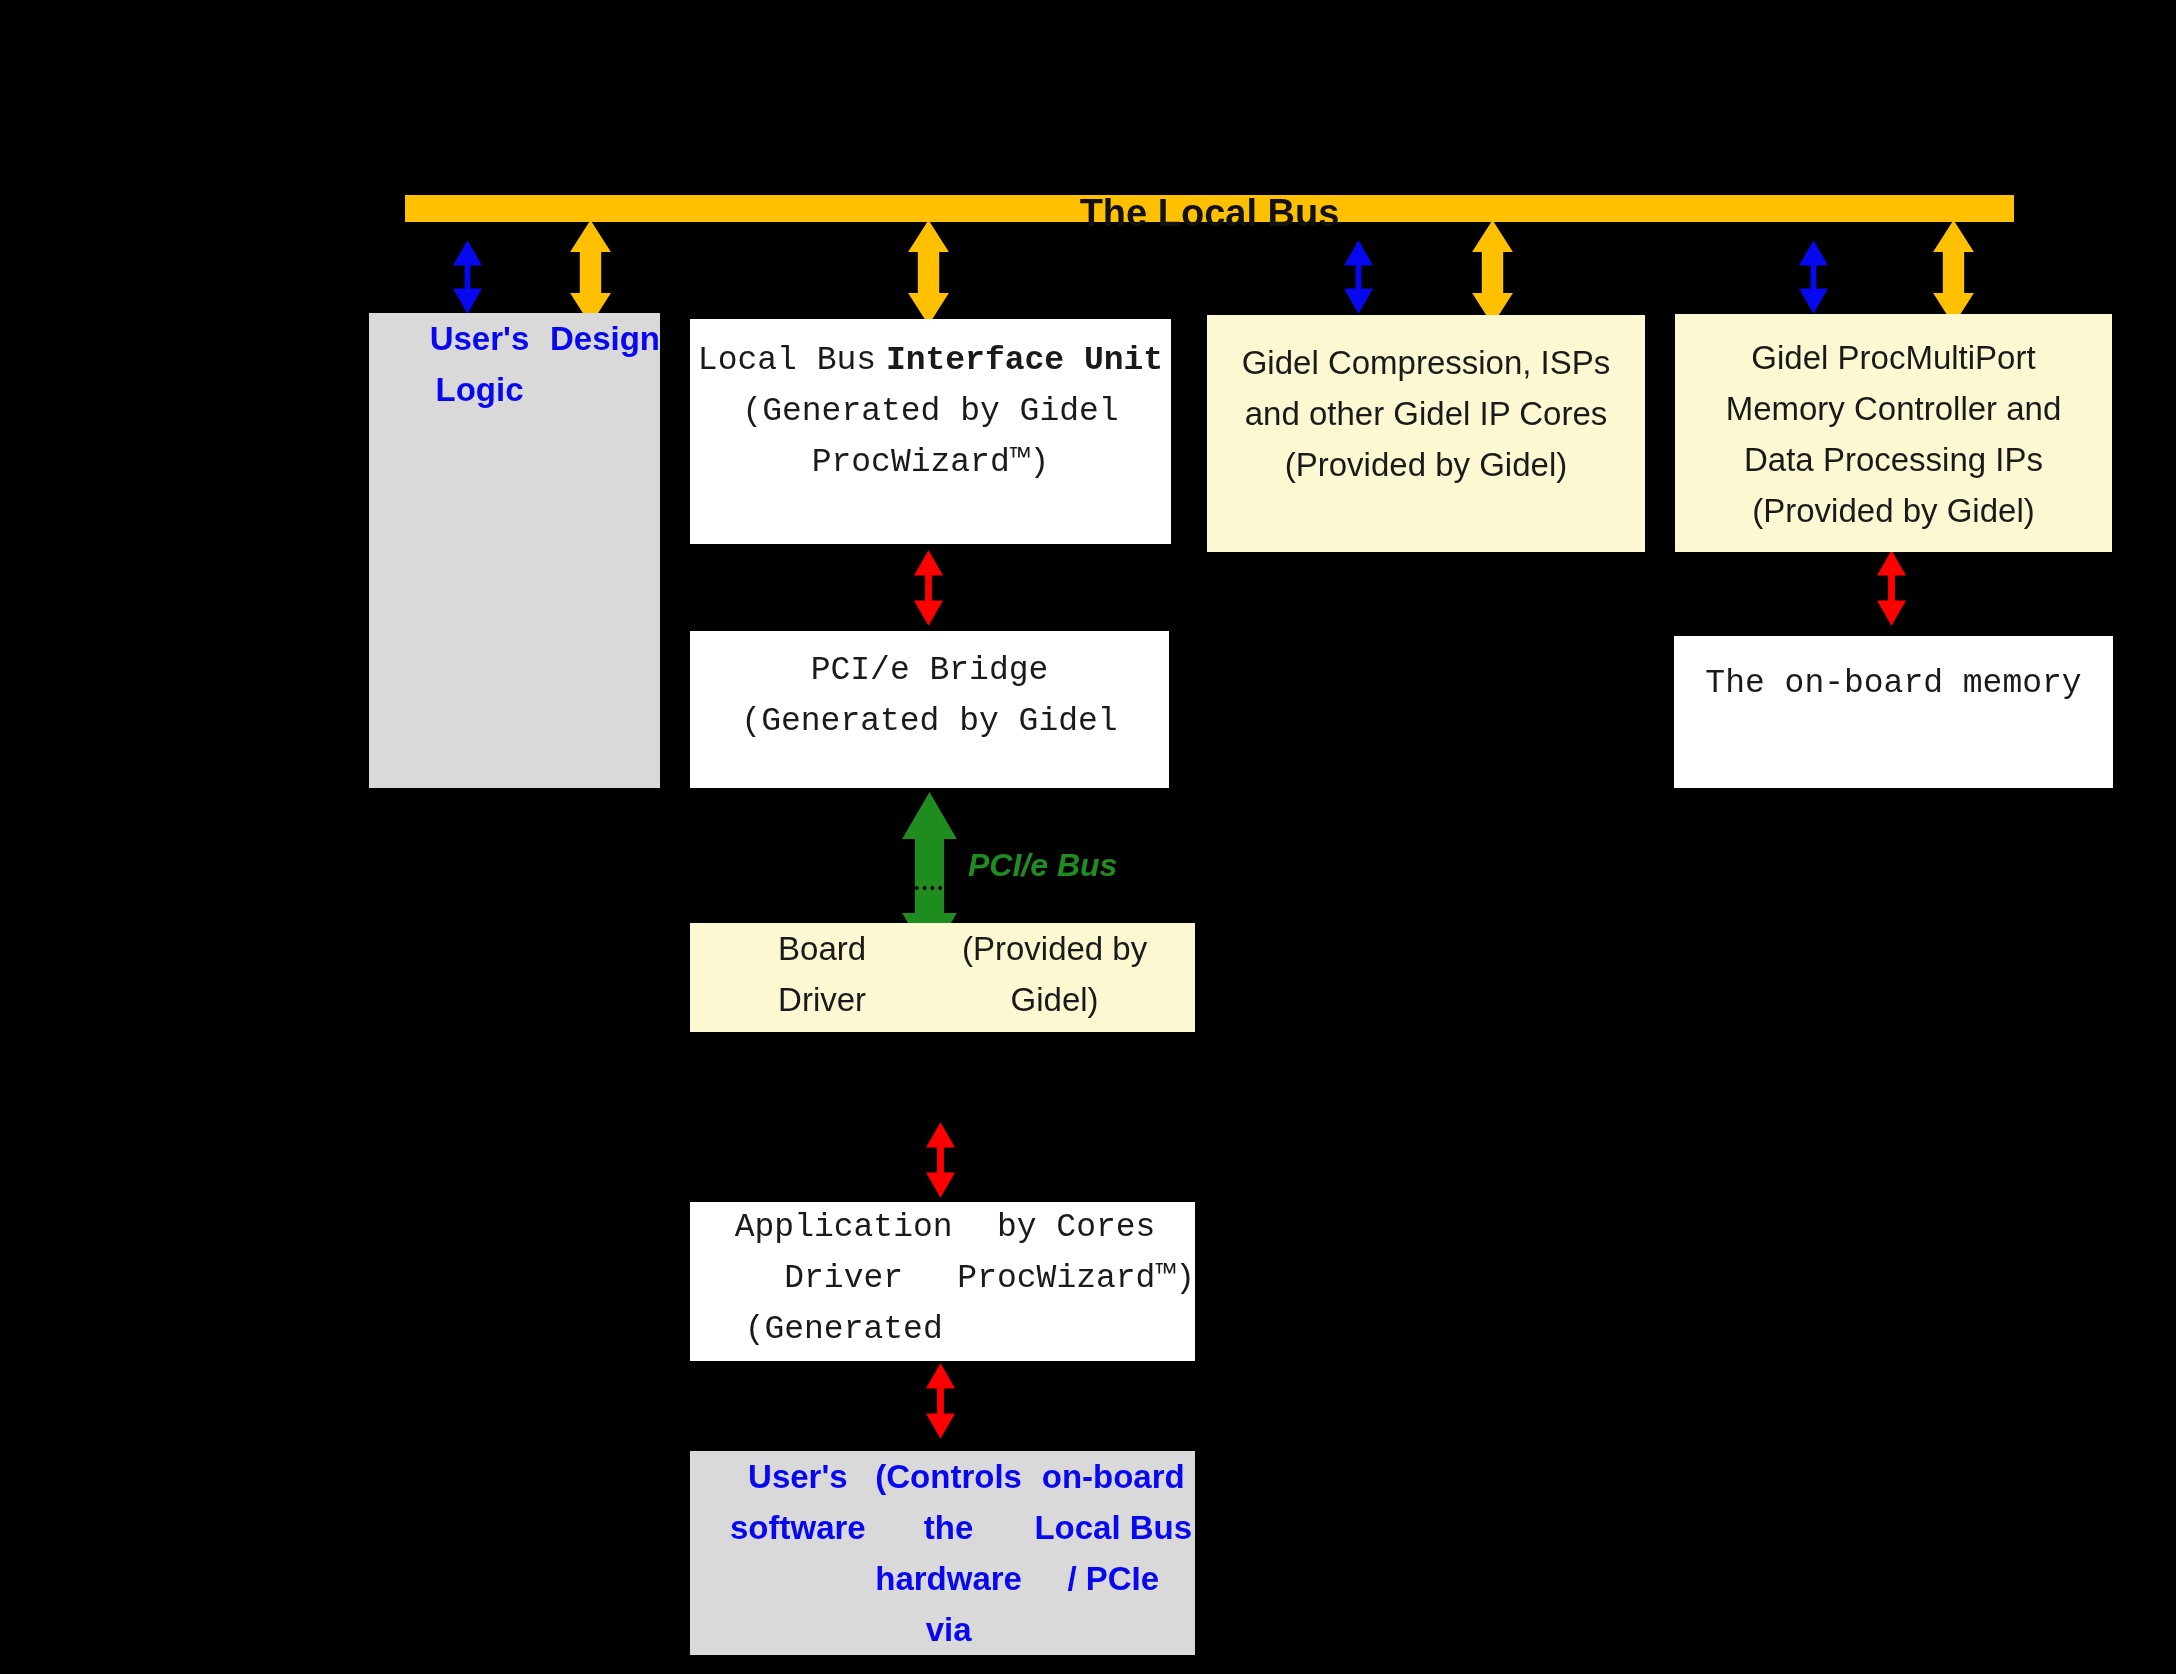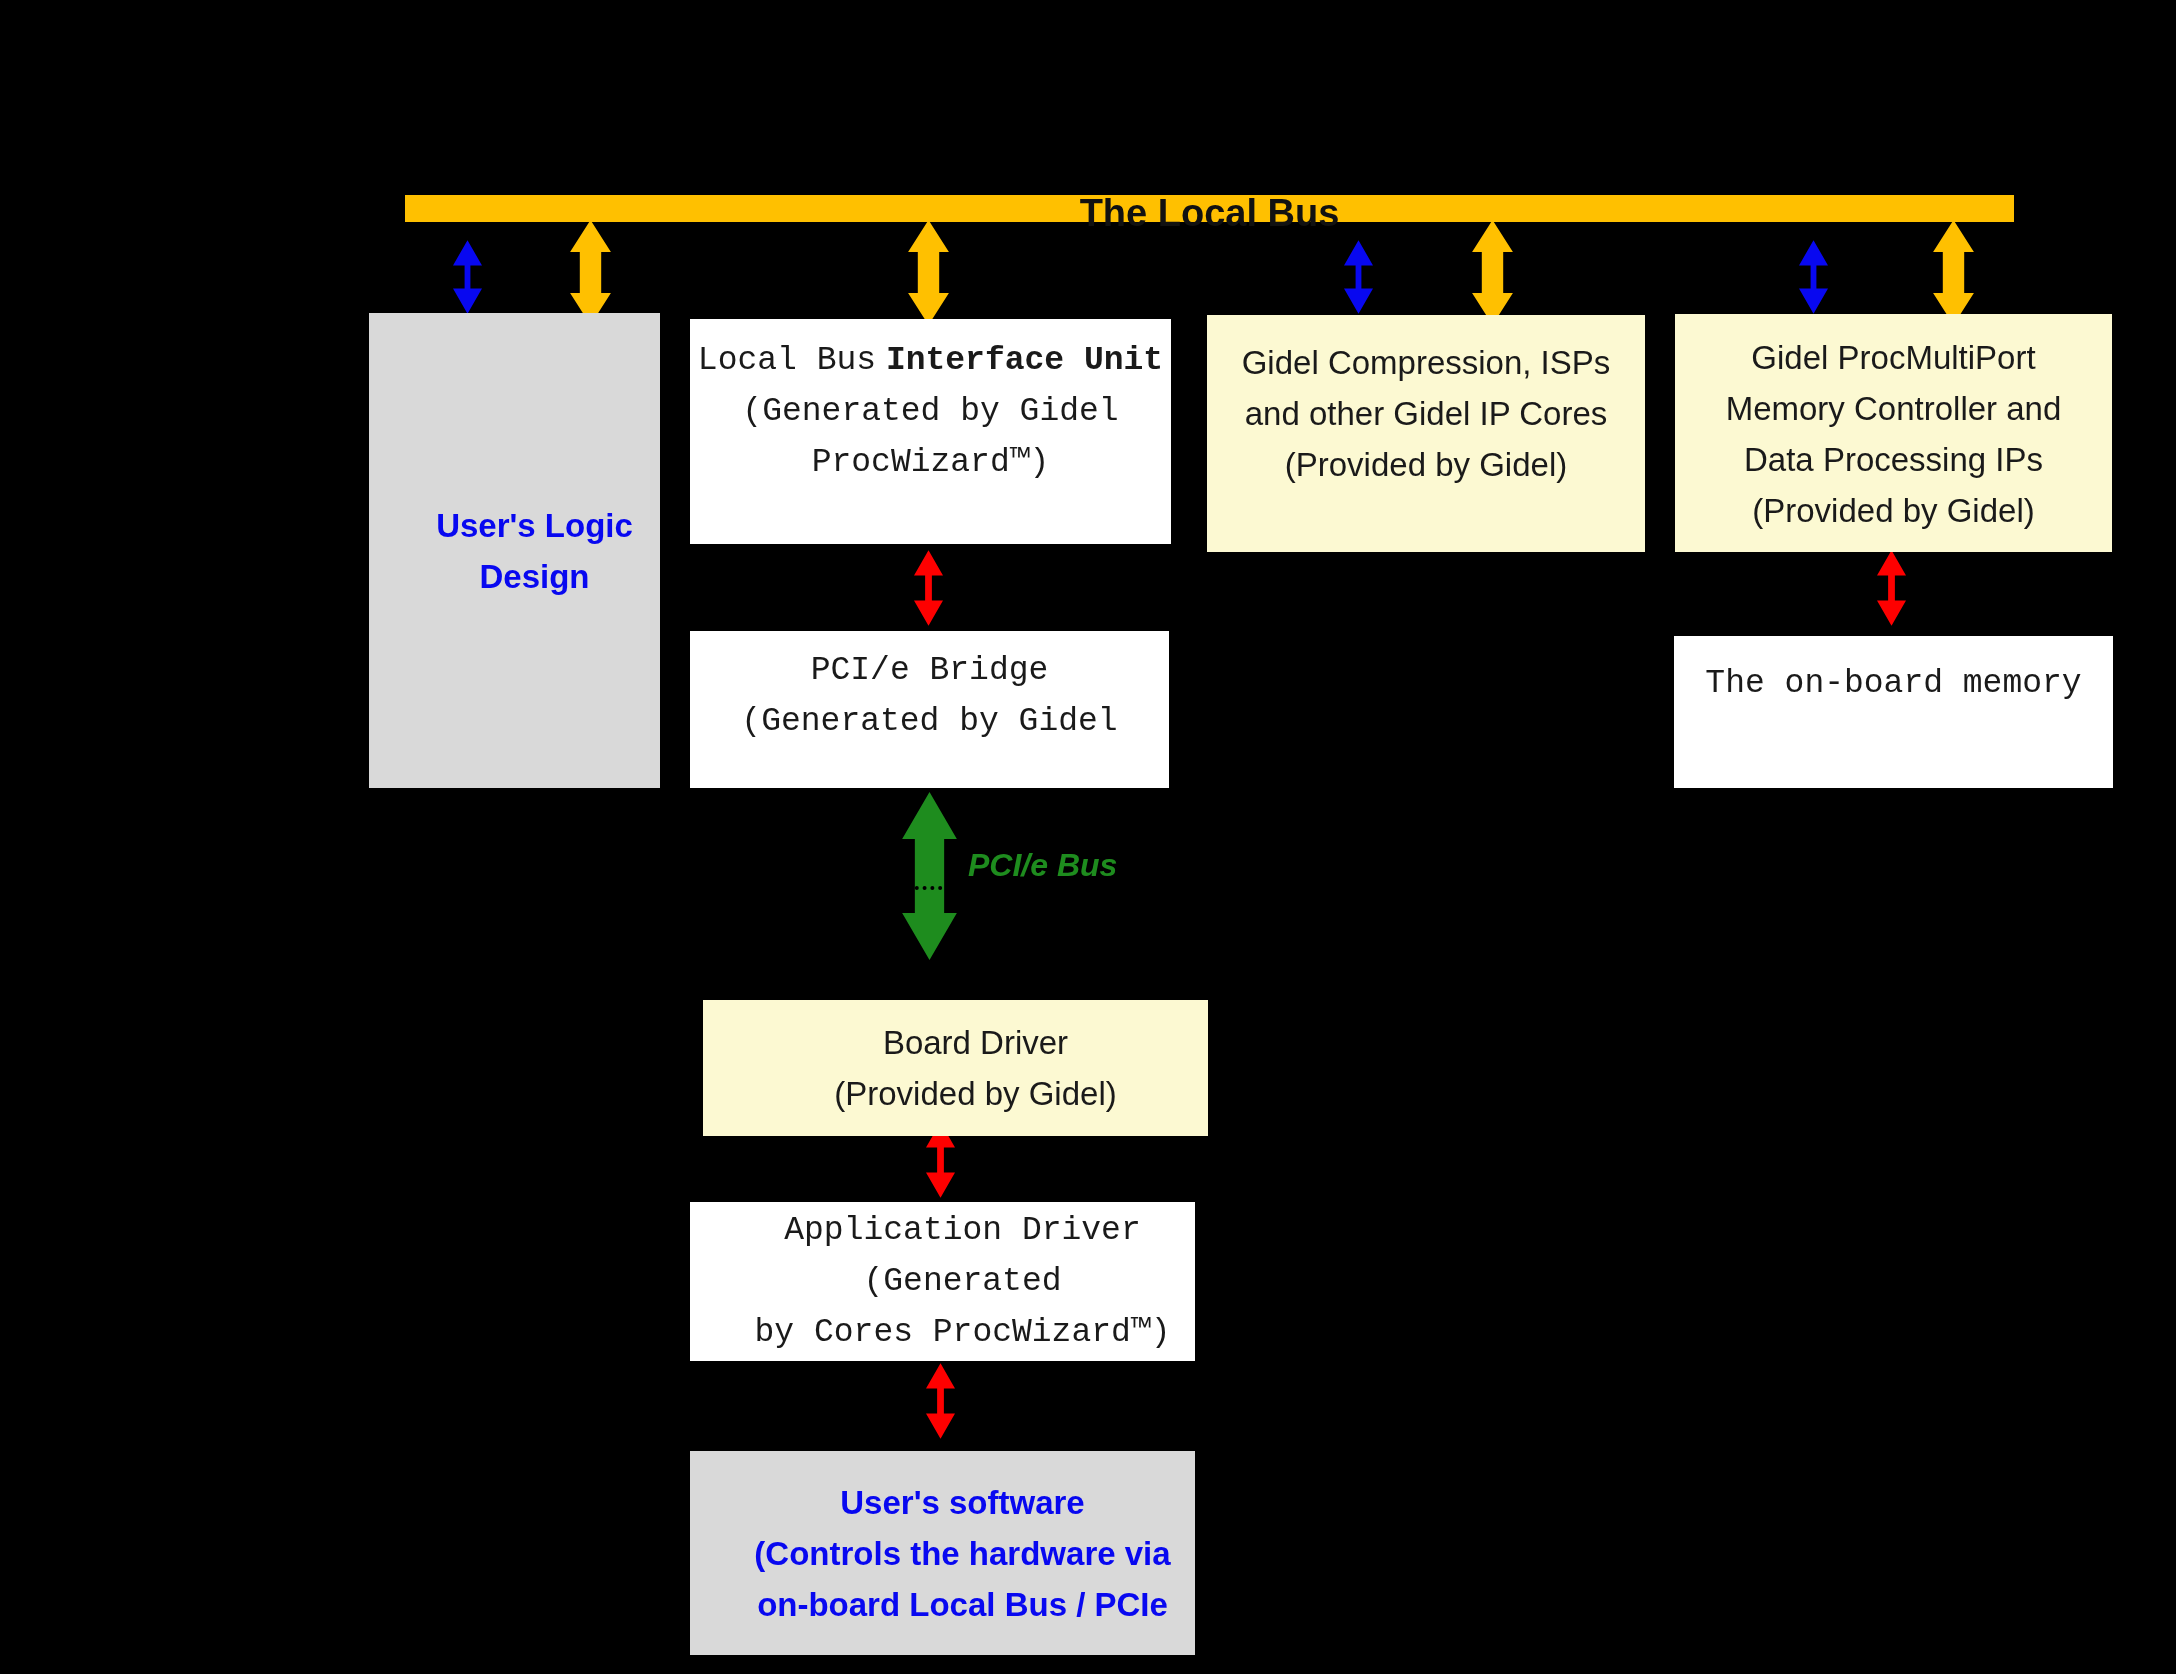--- a/index.html
+++ b/index.html
@@ -11,21 +11,21 @@
          font-family:"Liberation Sans", sans-serif;}
   .bus-bar{position:absolute;left:405px;top:195px;width:1609px;height:27px;background:var(--bus);}
   .bus-label{position:absolute;left:405px;top:197px;width:1609px;text-align:center;
              font-size:38px;line-height:33px;font-weight:700;color:#111;}
   .box{position:absolute;box-sizing:border-box;text-align:center;color:var(--ink);
        font-size:33px;line-height:51px;}
   .fill-white{background:var(--box_white);font-family:Liberation Mono, monospace;}
   .fill-yellow{background:var(--box_yellow);}
   .fill-gray{background:var(--box_gray);}
   .blue-text{color:var(--blue);font-weight:700;}
-  .v-center{display:flex;flex-direction:column;justify-content:center;padding-left:40px;}
+  .v-center{display:flex;flex-direction:row;justify-content:space-between;padding-left:40px;}
   .bold{font-weight:700;margin-left:9.8px;}
   .arrow{position:absolute;}
   .green-label{position:absolute;left:968px;top:846px;font-size:32px;line-height:39px;
                font-weight:700;color:var(--green);white-space:nowrap;font-style:italic;}
   .dotted-line{position:absolute;left:907px;top:886px;width:43px;height:0;
                border-top:4.9px dotted #000;}
 </style>
 </head>
 <body>
 
@@ -102,21 +102,21 @@
 
   <div class="box fill-white" style="left:690px;top:631px;width:479px;height:157px;padding-top:13.7px;">
     <div>PCI/e Bridge</div>
     <div>(Generated by Gidel</div>
   </div>
 
   <div class="box fill-white" style="left:1674px;top:636px;width:439px;height:152px;padding-top:21.5px;">
     <div>The on-board memory</div>
   </div>
 
-  <div class="box fill-yellow v-center" style="left:690px;top:1000px;width:505px;height:136px;margin-left:13px;">
+  <div class="box fill-yellow v-center" style="left:690px;top:923px;width:505px;height:109px;">
     <div>Board Driver</div>
     <div>(Provided by Gidel)</div>
   </div>
 
   <div class="box fill-white v-center" style="left:690px;top:1202px;width:505px;height:159px;">
     <div>Application Driver (Generated</div>
     <div>by Cores ProcWizard™)</div>
   </div>
 
   <div class="box fill-gray blue-text v-center" style="left:690px;top:1451px;width:505px;height:204px;">

